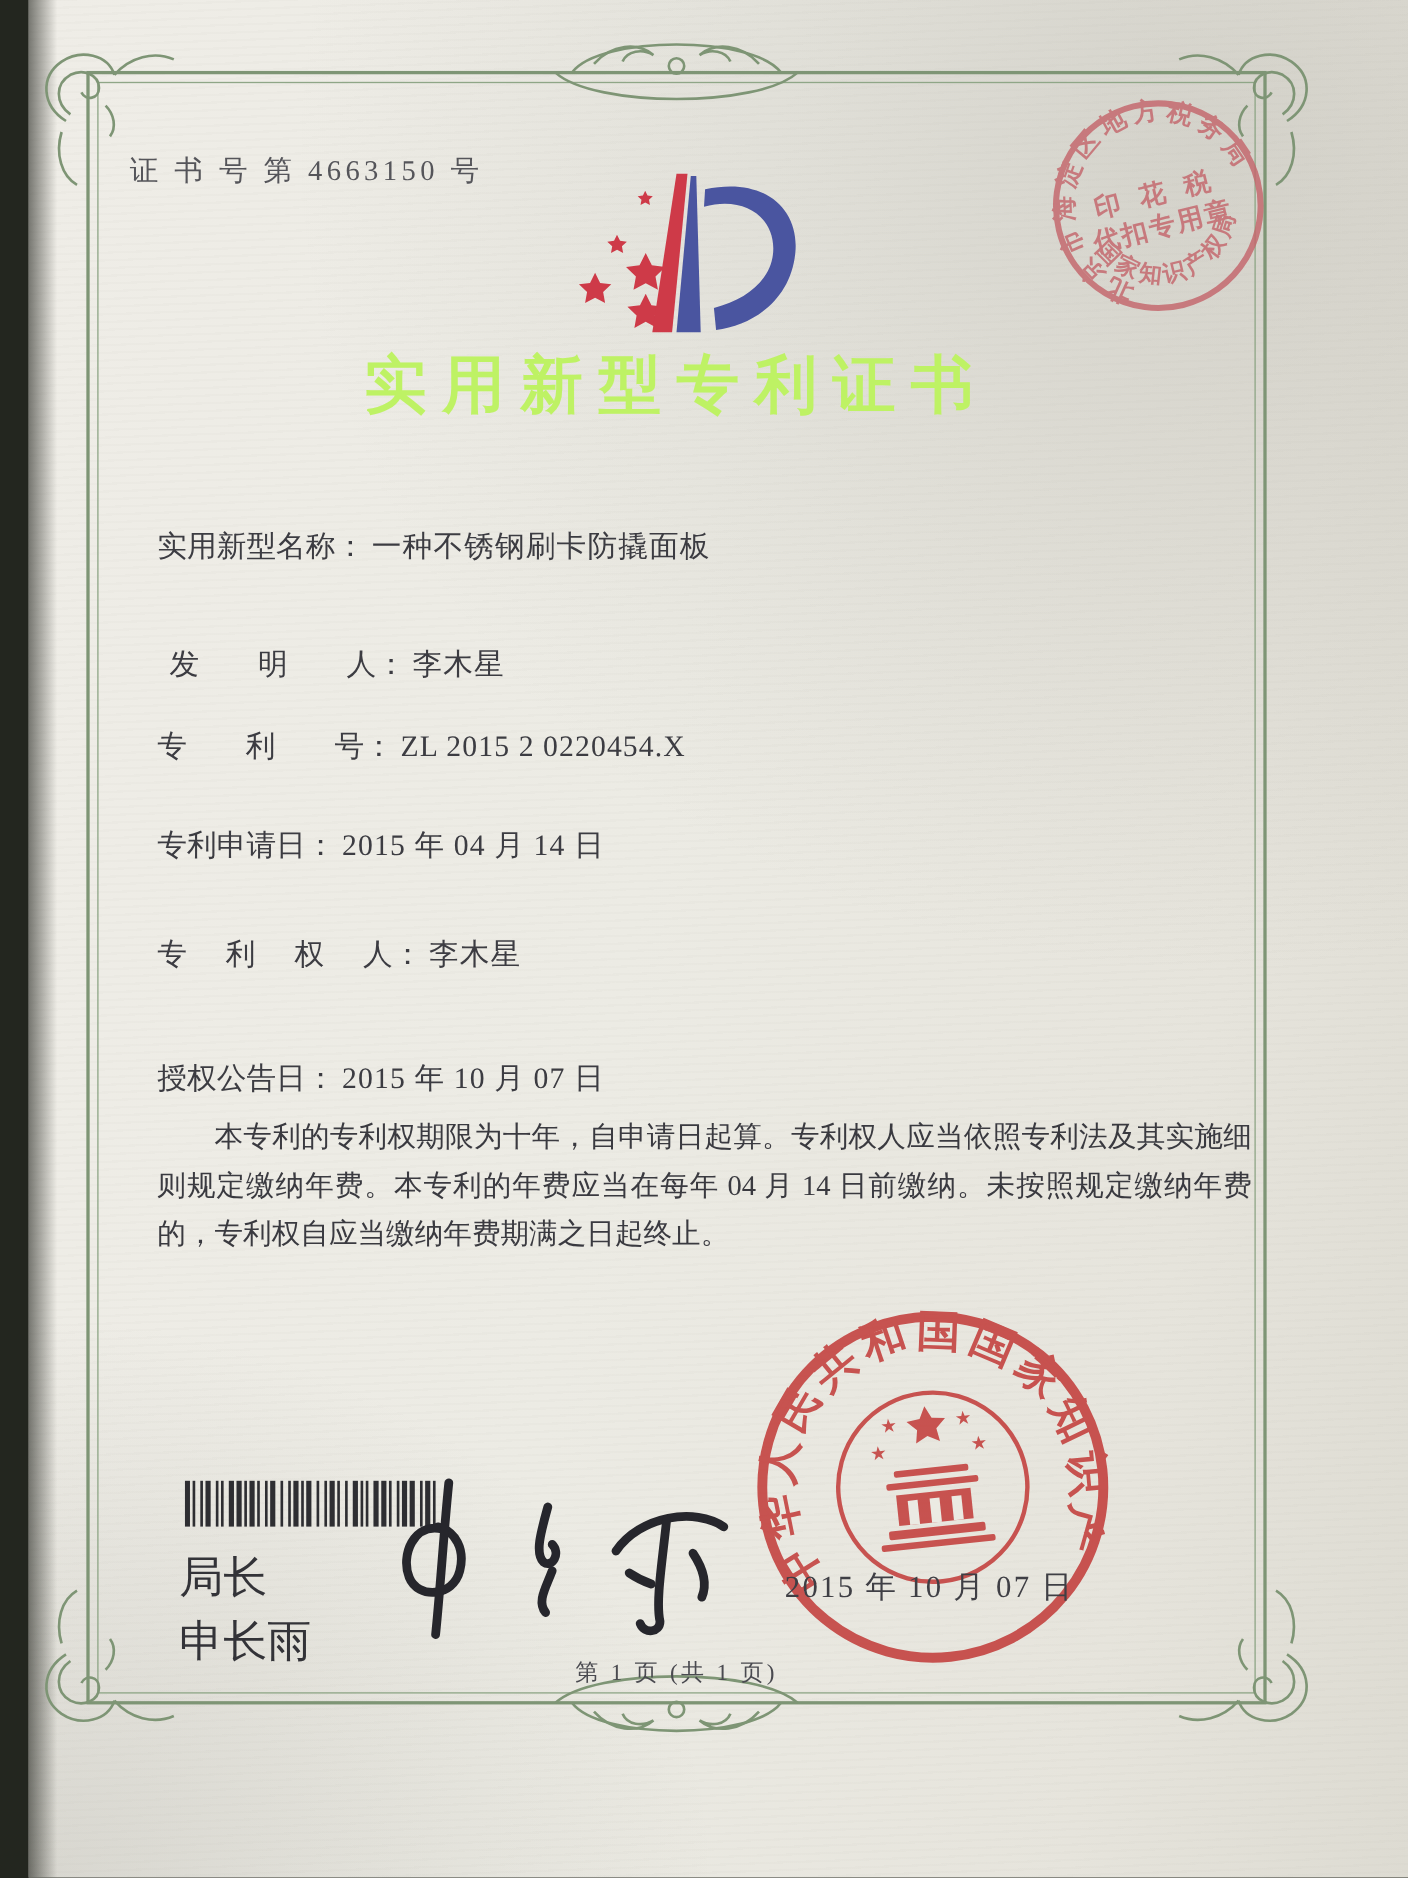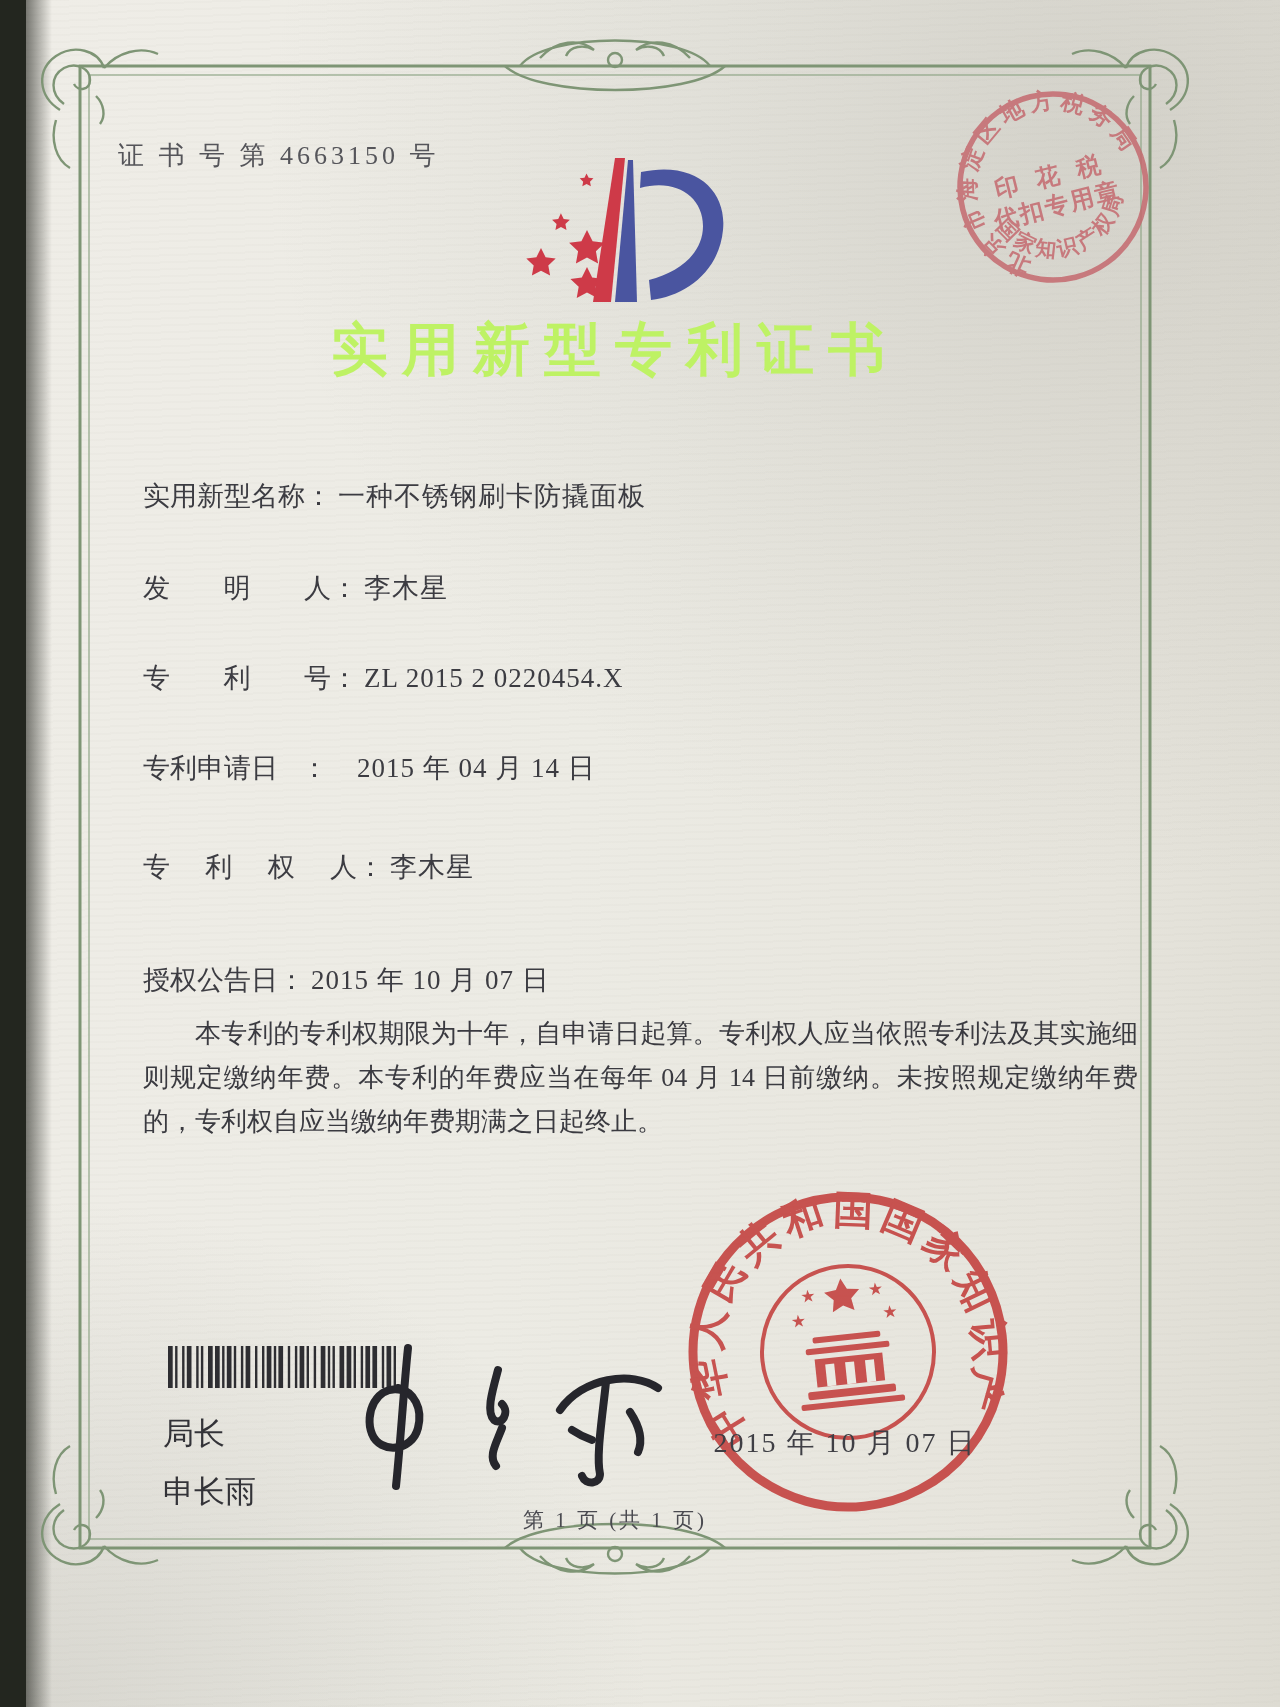--- a/index.html
+++ b/index.html
@@ -32,36 +32,36 @@
   }
   .logo{position:absolute;left:465px;top:130px;}
   .tax-stamp{position:absolute;left:938px;top:72px;transform:rotate(-14deg);opacity:.82;}
   .title{
     position:absolute;left:0;top:312px;width:1230px;text-align:center;
     font-size:57px;font-weight:600;color:#bef264;letter-spacing:14px;
   }
   .fields{position:absolute;left:143px;top:478px;width:1000px;}
   .field-row{display:flex;align-items:baseline;font-size:27px;color:#3c3c42;margin-bottom:0;position:absolute;left:0;}
   .fr1{top:0;}
-  .fr2{top:92px;}
+  .fr2{top:108px;margin-left:11px;}
   .fr3{top:182px;}
-  .fr4{top:272px;gap:23px;}
+  .fr4{top:272px;}
   .fr5{top:371px;}
   .fr6{top:484px;}
   .lbl{white-space:pre;}
   .lbl-just{display:inline-block;width:188px;text-align:justify;text-align-last:justify;}
   .lbl-just4{display:inline-block;width:214px;text-align:justify;text-align-last:justify;}
   .val{margin-left:6px;letter-spacing:1px;}
   .body-text{
     position:absolute;left:143px;top:1012px;width:995px;
     font-size:26px;line-height:44px;color:#3a3a40;text-align:justify;
   }
   .body-text p{margin:0;text-indent:2em;}
   .barcode{position:absolute;left:168px;top:1346px;}
-  .signer{position:absolute;left:163px;top:1405px;font-size:31px;color:#333338;line-height:58px;}
+  .signer{position:absolute;left:163px;top:1405px;font-size:40px;color:#333338;line-height:58px;}
   .signature{position:absolute;left:320px;top:1330px;}
   .big-seal{position:absolute;left:678px;top:1182px;transform:rotate(-6deg);opacity:.9;}
   .seal-date{
     position:absolute;left:705px;top:1424px;width:280px;text-align:center;
     font-size:28px;color:#3f3f45;letter-spacing:2px;z-index:5;
   }
   .footer{
     position:absolute;left:0;top:1506px;width:1230px;text-align:center;
     font-size:21px;color:#4a4a50;letter-spacing:3px;
   }

